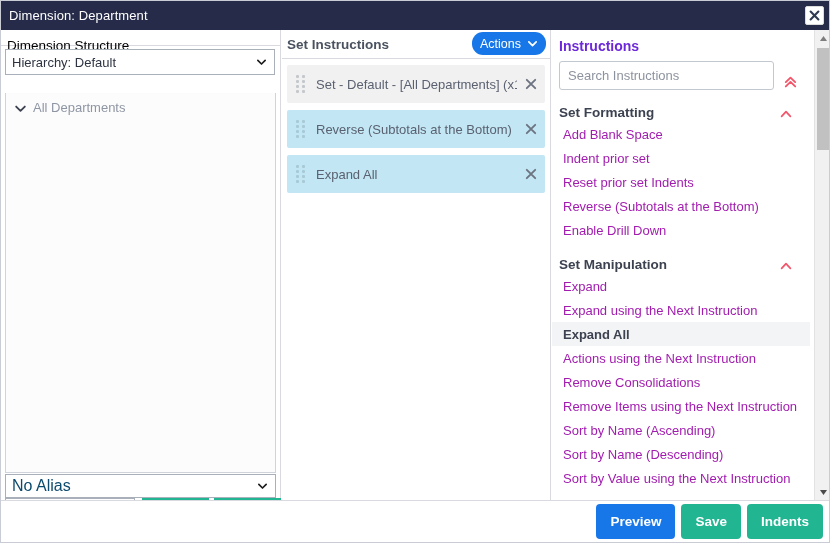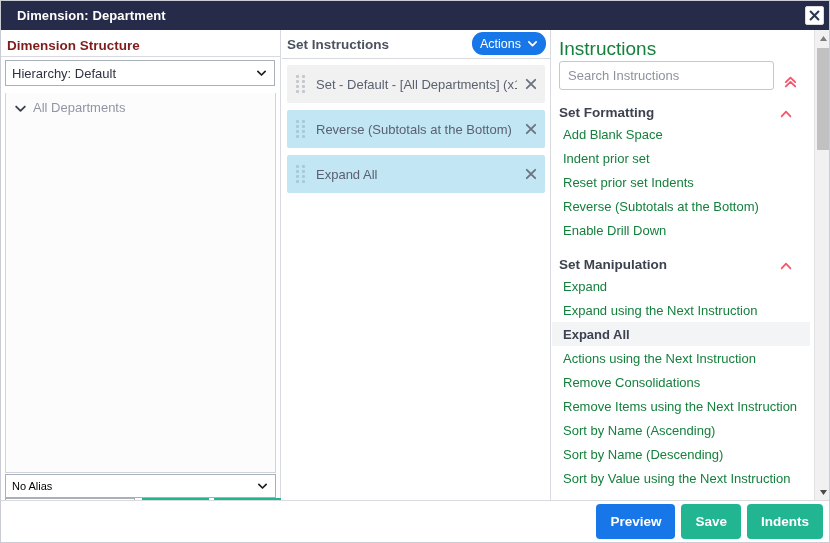--- a/index.html
+++ b/index.html
@@ -27,22 +27,22 @@
     left: 0; top: 0;
     width: 830px; height: 29px;
     background: #252b49;
     color: #ffffff;
     display: flex;
     align-items: center;
     box-sizing: border-box;
   }
   .titlebar-text {
     font-size: 13px;
-    font-weight: 700;
-    padding-left: 16px;
+    font-weight: 400;
+    padding-left: 8px;
     letter-spacing: 0.1px;
     color: #ffffff;
     user-select: none;
   }
   .close-btn {
     position: absolute;
     right: 7px; top: 5px;
     width: 19px; height: 19px;
     background: #ffffff;
     border: 1px solid #dcdcdc;
@@ -67,26 +67,26 @@
   .panel-left {
     position: absolute;
     left: 0; top: 0;
     width: 280px; height: 471px;
     box-sizing: border-box;
     border-right: 1px solid #d8dadf;
     background: #ffffff;
   }
   .panel-head {
     font-size: 13.5px;
-    font-weight: bold;
-    color: #7f1d1d;
+    font-weight: normal;
+    color: #000000;
     padding: 8px 0 7px 6px;
     border-bottom: 1px solid #d8dadf;
     box-sizing: border-box;
-    height: 27px;
+    height: 16px;
     user-select: none;
   }
   .select-box {
     position: relative;
     margin: 3px 5px 0 4px;
     height: 26px;
     border: 1px solid #aab0ba;
     background: #ffffff;
     box-sizing: border-box;
     display: flex;
@@ -135,21 +135,21 @@
     position: absolute;
     left: 4px; top: 444px;
     width: 271px; height: 24px;
     border: 1px solid #aab0ba;
     background: #ffffff;
     box-sizing: border-box;
     display: flex;
     align-items: center;
     cursor: pointer;
   }
-  .alias-select .sel-text { font-size: 11px; color: #000000; padding-left: 6px; }
+  .alias-select .sel-text { font-size: 16px; color: #0c4a6e; padding-left: 6px; }
 
   
   .left-actions {
     position: absolute;
     left: 4px; top: 468px;
     width: 276px;
     height: 25px;
     display: flex;
     align-items: stretch;
   }
@@ -281,23 +281,23 @@
     overflow: hidden;
   }
   .right-inner {
     position: absolute;
     left: 0; top: 0;
     width: 258px; height: 471px;
     box-sizing: border-box;
     overflow: hidden;
   }
   .right-head {
-    font-size: 19px;
-    font-weight: normal;
-    color: #15803d;
+    font-size: 14px;
+    font-weight: bold;
+    color: #6d28d9;
     padding: 8px 0 7px 7px;
     box-sizing: border-box;
     height: 29px;
     user-select: none;
   }
   .search-row {
     position: relative;
     display: flex;
     align-items: flex-end;
     padding: 2px 0 0 7px;
@@ -347,21 +347,21 @@
     right: 17px; top: 4px;
     width: 14px; height: 12px;
     cursor: pointer;
   }
   .opt {
     height: 24px;
     display: flex;
     align-items: center;
     padding-left: 11px;
     font-size: 13px;
-    color: #15803d;
+    color: #a21caf;
     cursor: pointer;
     white-space: nowrap;
     user-select: none;
   }
   .opt.active {
     background: #f3f4f6;
     color: #3c4250;
     font-weight: bold;
   }
 

